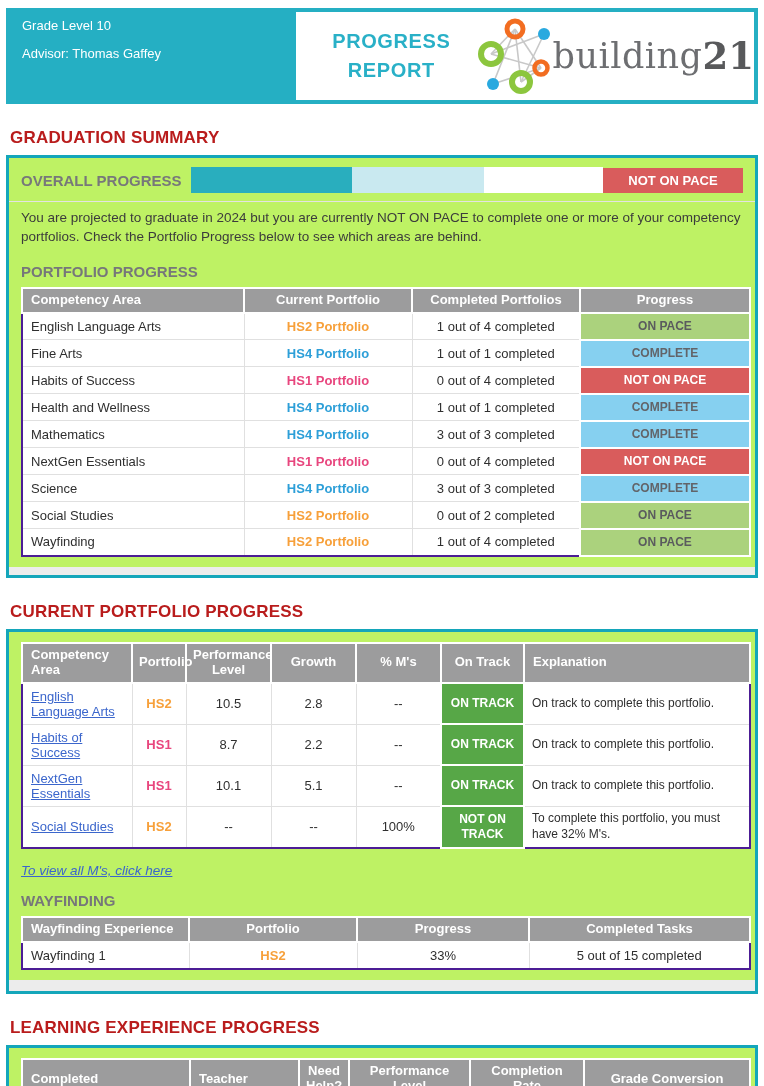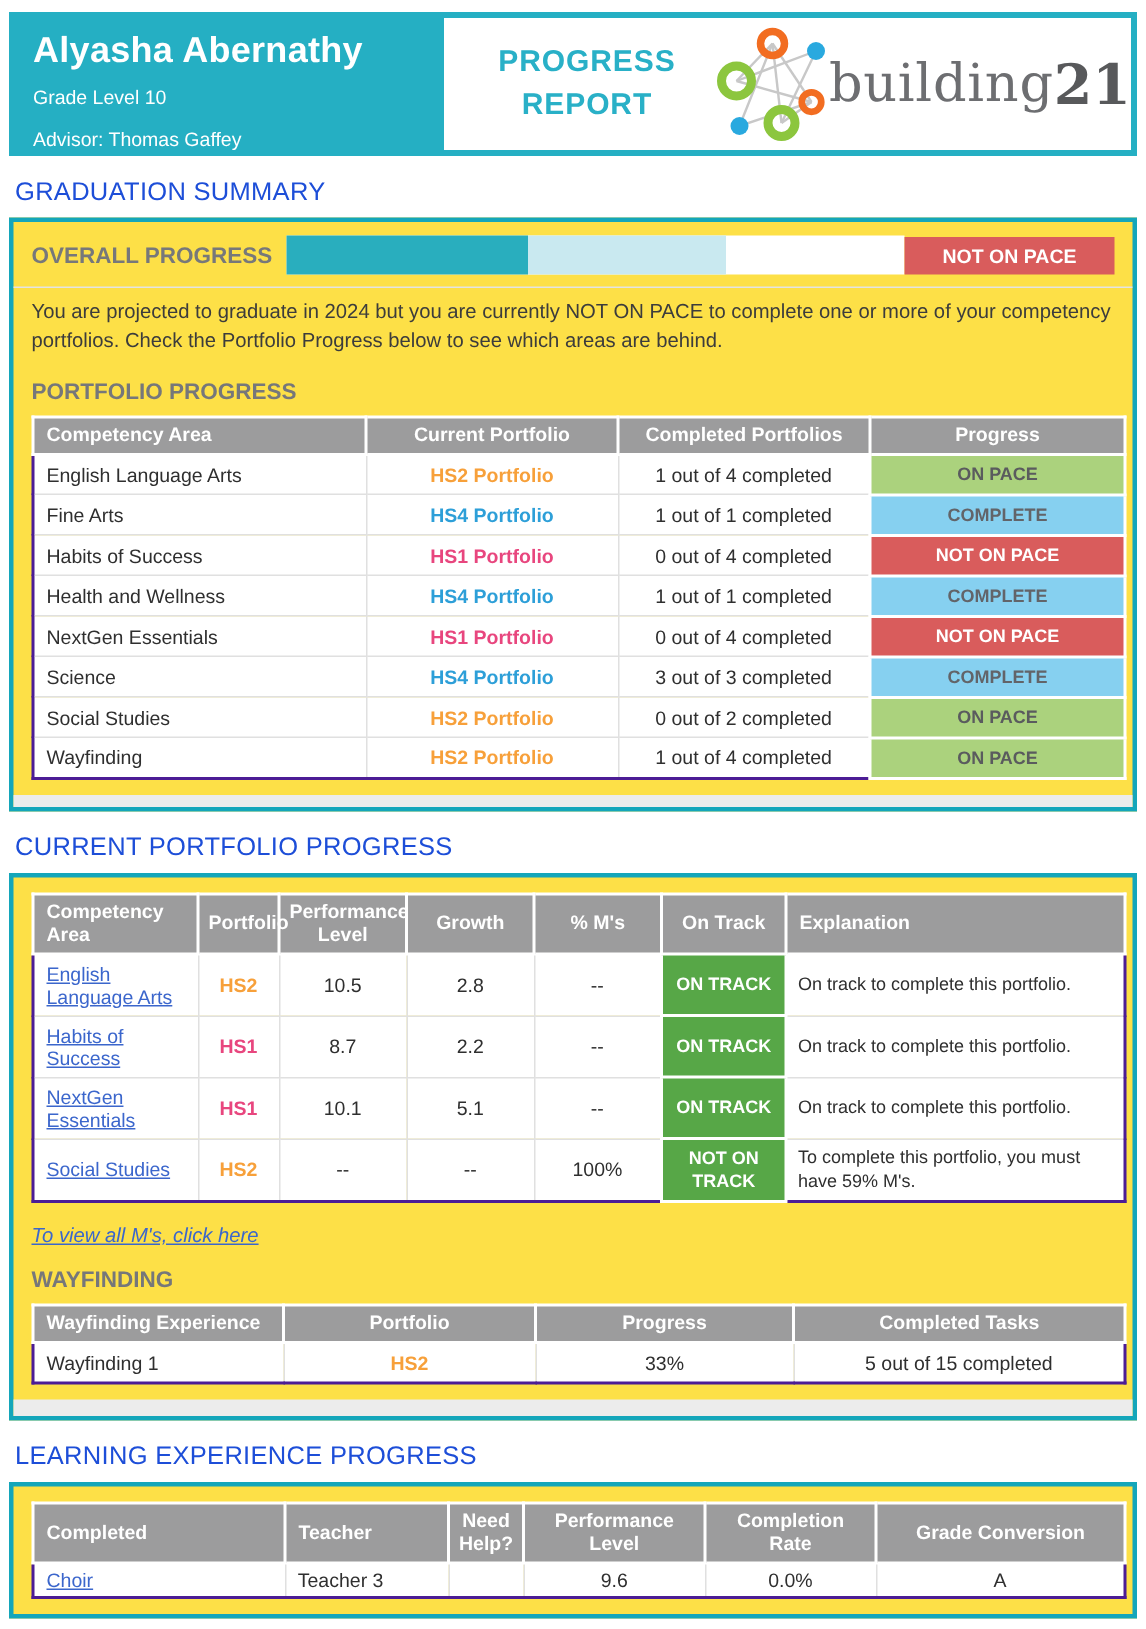--- a/index.html
+++ b/index.html
@@ -13,22 +13,22 @@
   .student-name { font-size:24px; font-weight:700; margin:2px 0 9px; letter-spacing:0.2px; }
   .student-sub { font-size:13px; font-weight:400; margin:0 0 13px; }
   .white-panel { background:#fff; width:458px; margin:4px 4px 4px 0; display:flex; align-items:center; }
   .report-title { width:158px; margin-left:26px; text-align:center; color:#29b0c7;
                   font-size:20px; font-weight:700; line-height:1.45; letter-spacing:0.6px; }
   .logo { display:flex; align-items:center; margin-left:10px; }
   .logo-text { font-family:"DejaVu Serif", serif; color:#6d6e71; font-size:35px; letter-spacing:0.5px; margin-left:-6px; }
   .logo-num { font-family:"DejaVu Serif", serif; color:#58595b; font-size:37px; font-weight:700; }
 
   
-  .section-title { color:#1d4ed8; font-size:17px; font-weight:400; margin:14px 4px 7px; letter-spacing:0.2px; }
-  .section-box { border:3px solid #14a6ba; background:#fde047; margin-bottom:8px; }
+  .section-title { color:#b91c1c; font-size:17px; font-weight:700; margin:24px 4px 7px; letter-spacing:0.2px; }
+  .section-box { border:3px solid #14a6ba; background:#bef264; margin-bottom:8px; }
 
   .overall-row { display:flex; align-items:center; padding:9px 12px 8px; border-bottom:1px solid #e3e3e3; }
   .overall-label { font-size:15px; font-weight:700; color:#77787a; width:170px; }
   .bar-track { width:412px; height:26px; display:flex; background:#fff; }
   .bar-fill { background:#29aebe; height:100%; }
   .bar-secondary { background:#c9e9f0; height:100%; }
   .flex-spacer { flex:1; }
   .status-badge { background:#d95c5c; color:#fff; font-weight:700; font-size:13px;
                   width:140px; height:25px; display:flex; align-items:center; justify-content:center; }
   .summary-desc { padding:7px 14px 4px 12px; font-size:13.5px; color:#3c3c3c; line-height:1.4; }
@@ -63,21 +63,20 @@
   .strip-sm { height:8px; }
   .strip-md { height:11px; }
 </style>
 </head>
 <body>
 
 <div class="page">
 
   <div class="top-header">
     <div class="student-block">
-      <div class="student-name">Alyasha Abernathy</div>
       <div class="student-sub">Grade Level 10</div>
       <div class="student-sub">Advisor: Thomas Gaffey</div>
     </div>
     <div class="white-panel">
       <div class="report-title">
         <span>PROGRESS</span><br>
         <span>REPORT</span>
       </div>
       <div class="logo">
         <svg width="88" height="80" viewBox="0 0 88 80">
@@ -157,20 +156,26 @@
             <td class="badge not-on-pace">NOT ON PACE</td>
           </tr>
 
           <tr class="row-tall">
             <td>Health and Wellness</td>
             <td class="center"><span class="hs4">HS4 Portfolio</span></td>
             <td class="center">1 out of 1 completed</td>
             <td class="badge complete">COMPLETE</td>
           </tr>
 
+          <tr class="row-tall">
+            <td>Mathematics</td>
+            <td class="center"><span class="hs4">HS4 Portfolio</span></td>
+            <td class="center">3 out of 3 completed</td>
+            <td class="badge complete">COMPLETE</td>
+          </tr>
 
           <tr class="row-tall">
             <td>NextGen Essentials</td>
             <td class="center"><span class="hs1">HS1 Portfolio</span></td>
             <td class="center">0 out of 4 completed</td>
             <td class="badge not-on-pace">NOT ON PACE</td>
           </tr>
 
           <tr class="row-tall">
             <td>Science</td>
@@ -253,21 +258,21 @@
             <td class="explain-cell">On track to complete this portfolio.</td>
           </tr>
 
           <tr class="row-tall">
             <td><a class="link">Social Studies</a></td>
             <td class="center"><span class="hs2">HS2</span></td>
             <td class="center">--</td>
             <td class="center">--</td>
             <td class="center">100%</td>
             <td class="on-track-badge">NOT ON TRACK</td>
-            <td class="explain-cell">To complete this portfolio, you must have 59% M's.</td>
+            <td class="explain-cell">To complete this portfolio, you must have 32% M's.</td>
           </tr>
 
       </tbody>
     </table>
     <a class="link ms-link">To view all M's, click here</a>
 
     <div class="sub-heading">WAYFINDING</div>
     <table>
       <colgroup>
           <col style="width:167px">

